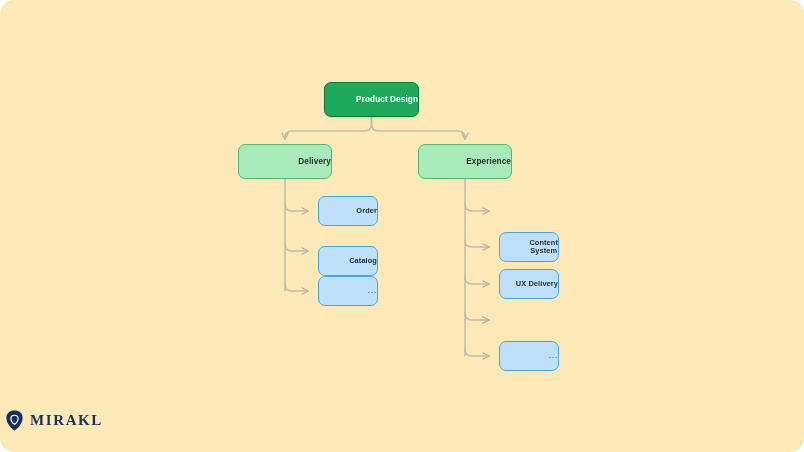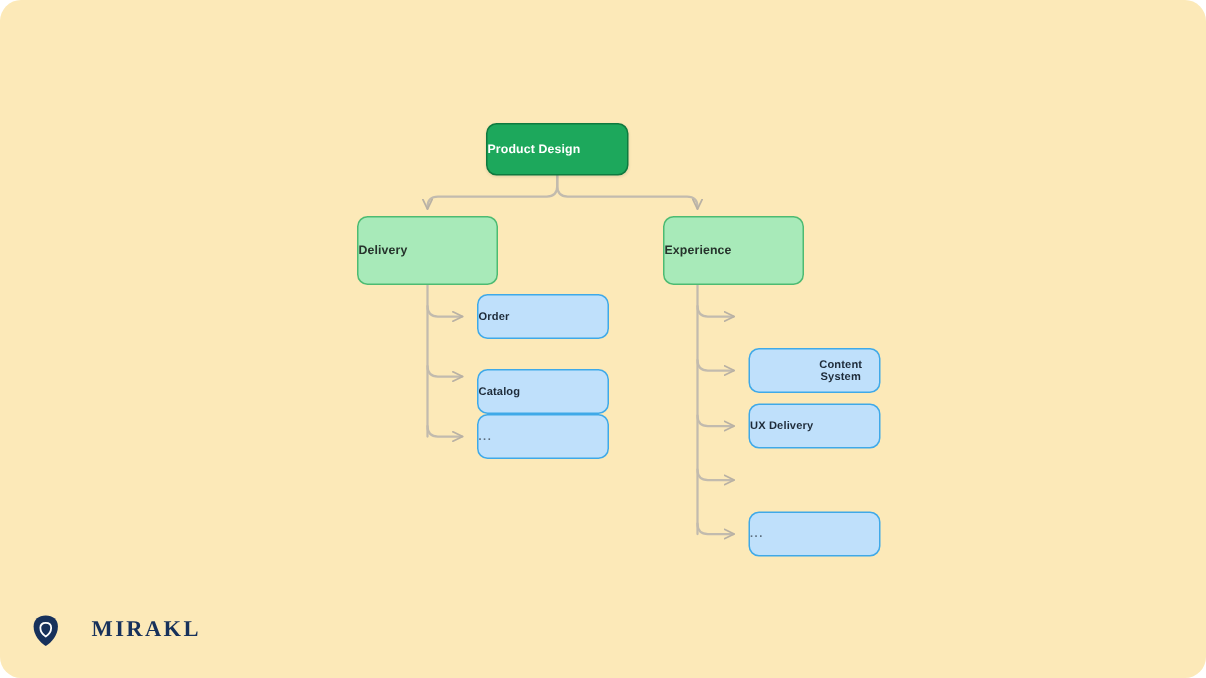--- a/index.html
+++ b/index.html
@@ -28,68 +28,68 @@
     left: 0;
     top: 0;
     width: 804px;
     height: 452px;
   }
   .node {
     position: absolute;
     box-sizing: border-box;
     display: flex;
     align-items: center;
-    justify-content: flex-start;
+    justify-content: flex-end;
     text-align: center;
     border-radius: 7px;
     font-weight: bold;
     letter-spacing: 0.1px;
     line-height: 1.1;
     z-index: 3;
   }
   .node-root {
     width: 95px;
     height: 35px;
     left: 324px;
     top: 82px;
     background: #1da85c;
     border: 1.6px solid #0e7a3f;
     color: #ffffff;
     font-size: 8.2px;
     box-shadow: 0 1px 2px rgba(0,0,0,0.10);
   }
   .node-branch {
     width: 94px;
-    height: 46px;
+    height: 35px;
     background: #a8eab9;
     border: 1.5px solid #4dbb72;
     color: #26332c;
     font-size: 8.2px;
   }
   .node-branch.delivery { left: 238px; top: 144px; }
-  .node-branch.experience { left: 418px; top: 144px; margin-left: 24px; }
+  .node-branch.experience { left: 418px; top: 144px; }
   .node-leaf {
-    width: 88px;
+    width: 60px;
     height: 30px;
     background: #bfe0fb;
     border: 1.6px solid #3fa9e8;
     color: #1d2a38;
     font-size: 7.4px;
   }
   .leaf-dots {
     color: #5b6d7e;
     letter-spacing: 1px;
   }
   .logo {
     position: absolute;
-    left: 22px;
+    left: 6px;
     top: 410px;
     display: flex;
     align-items: center;
-    gap: 22px;
+    gap: 7px;
     z-index: 4;
   }
   .logo-mark {
     width: 17px;
     height: 21px;
     display: block;
   }
   .logo-text {
     font-family: "Liberation Serif", serif;
     font-size: 15px;

